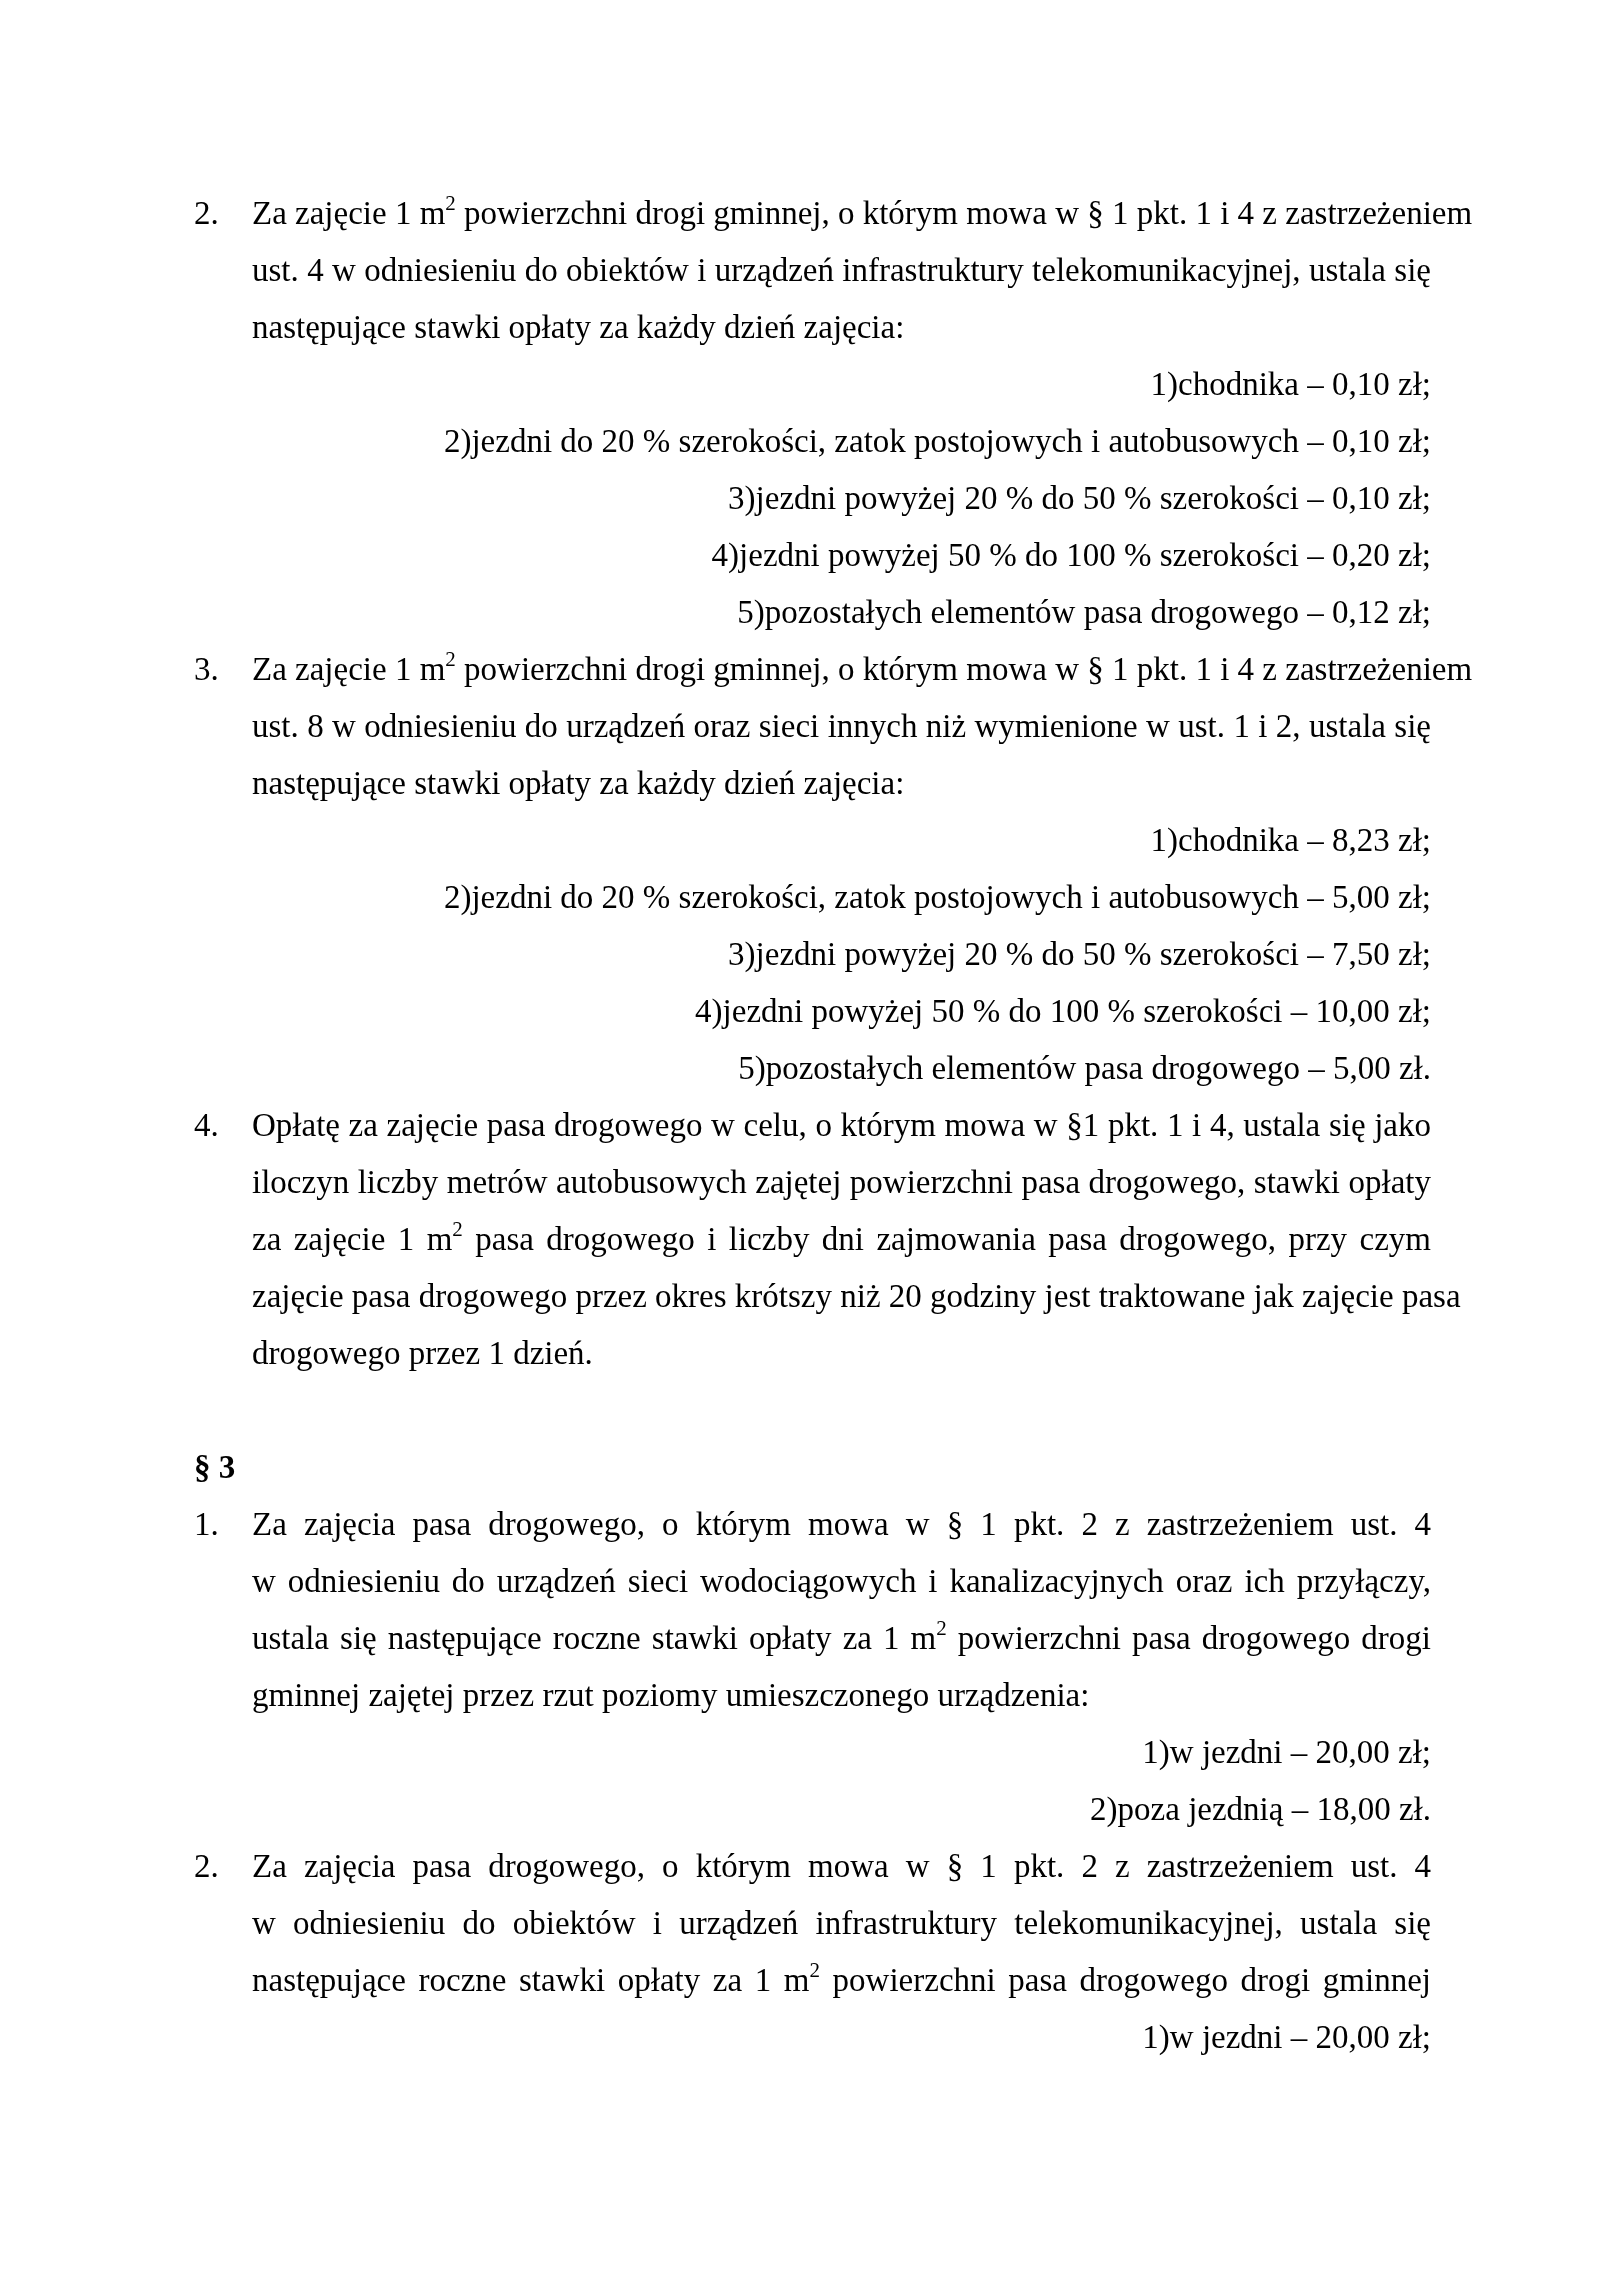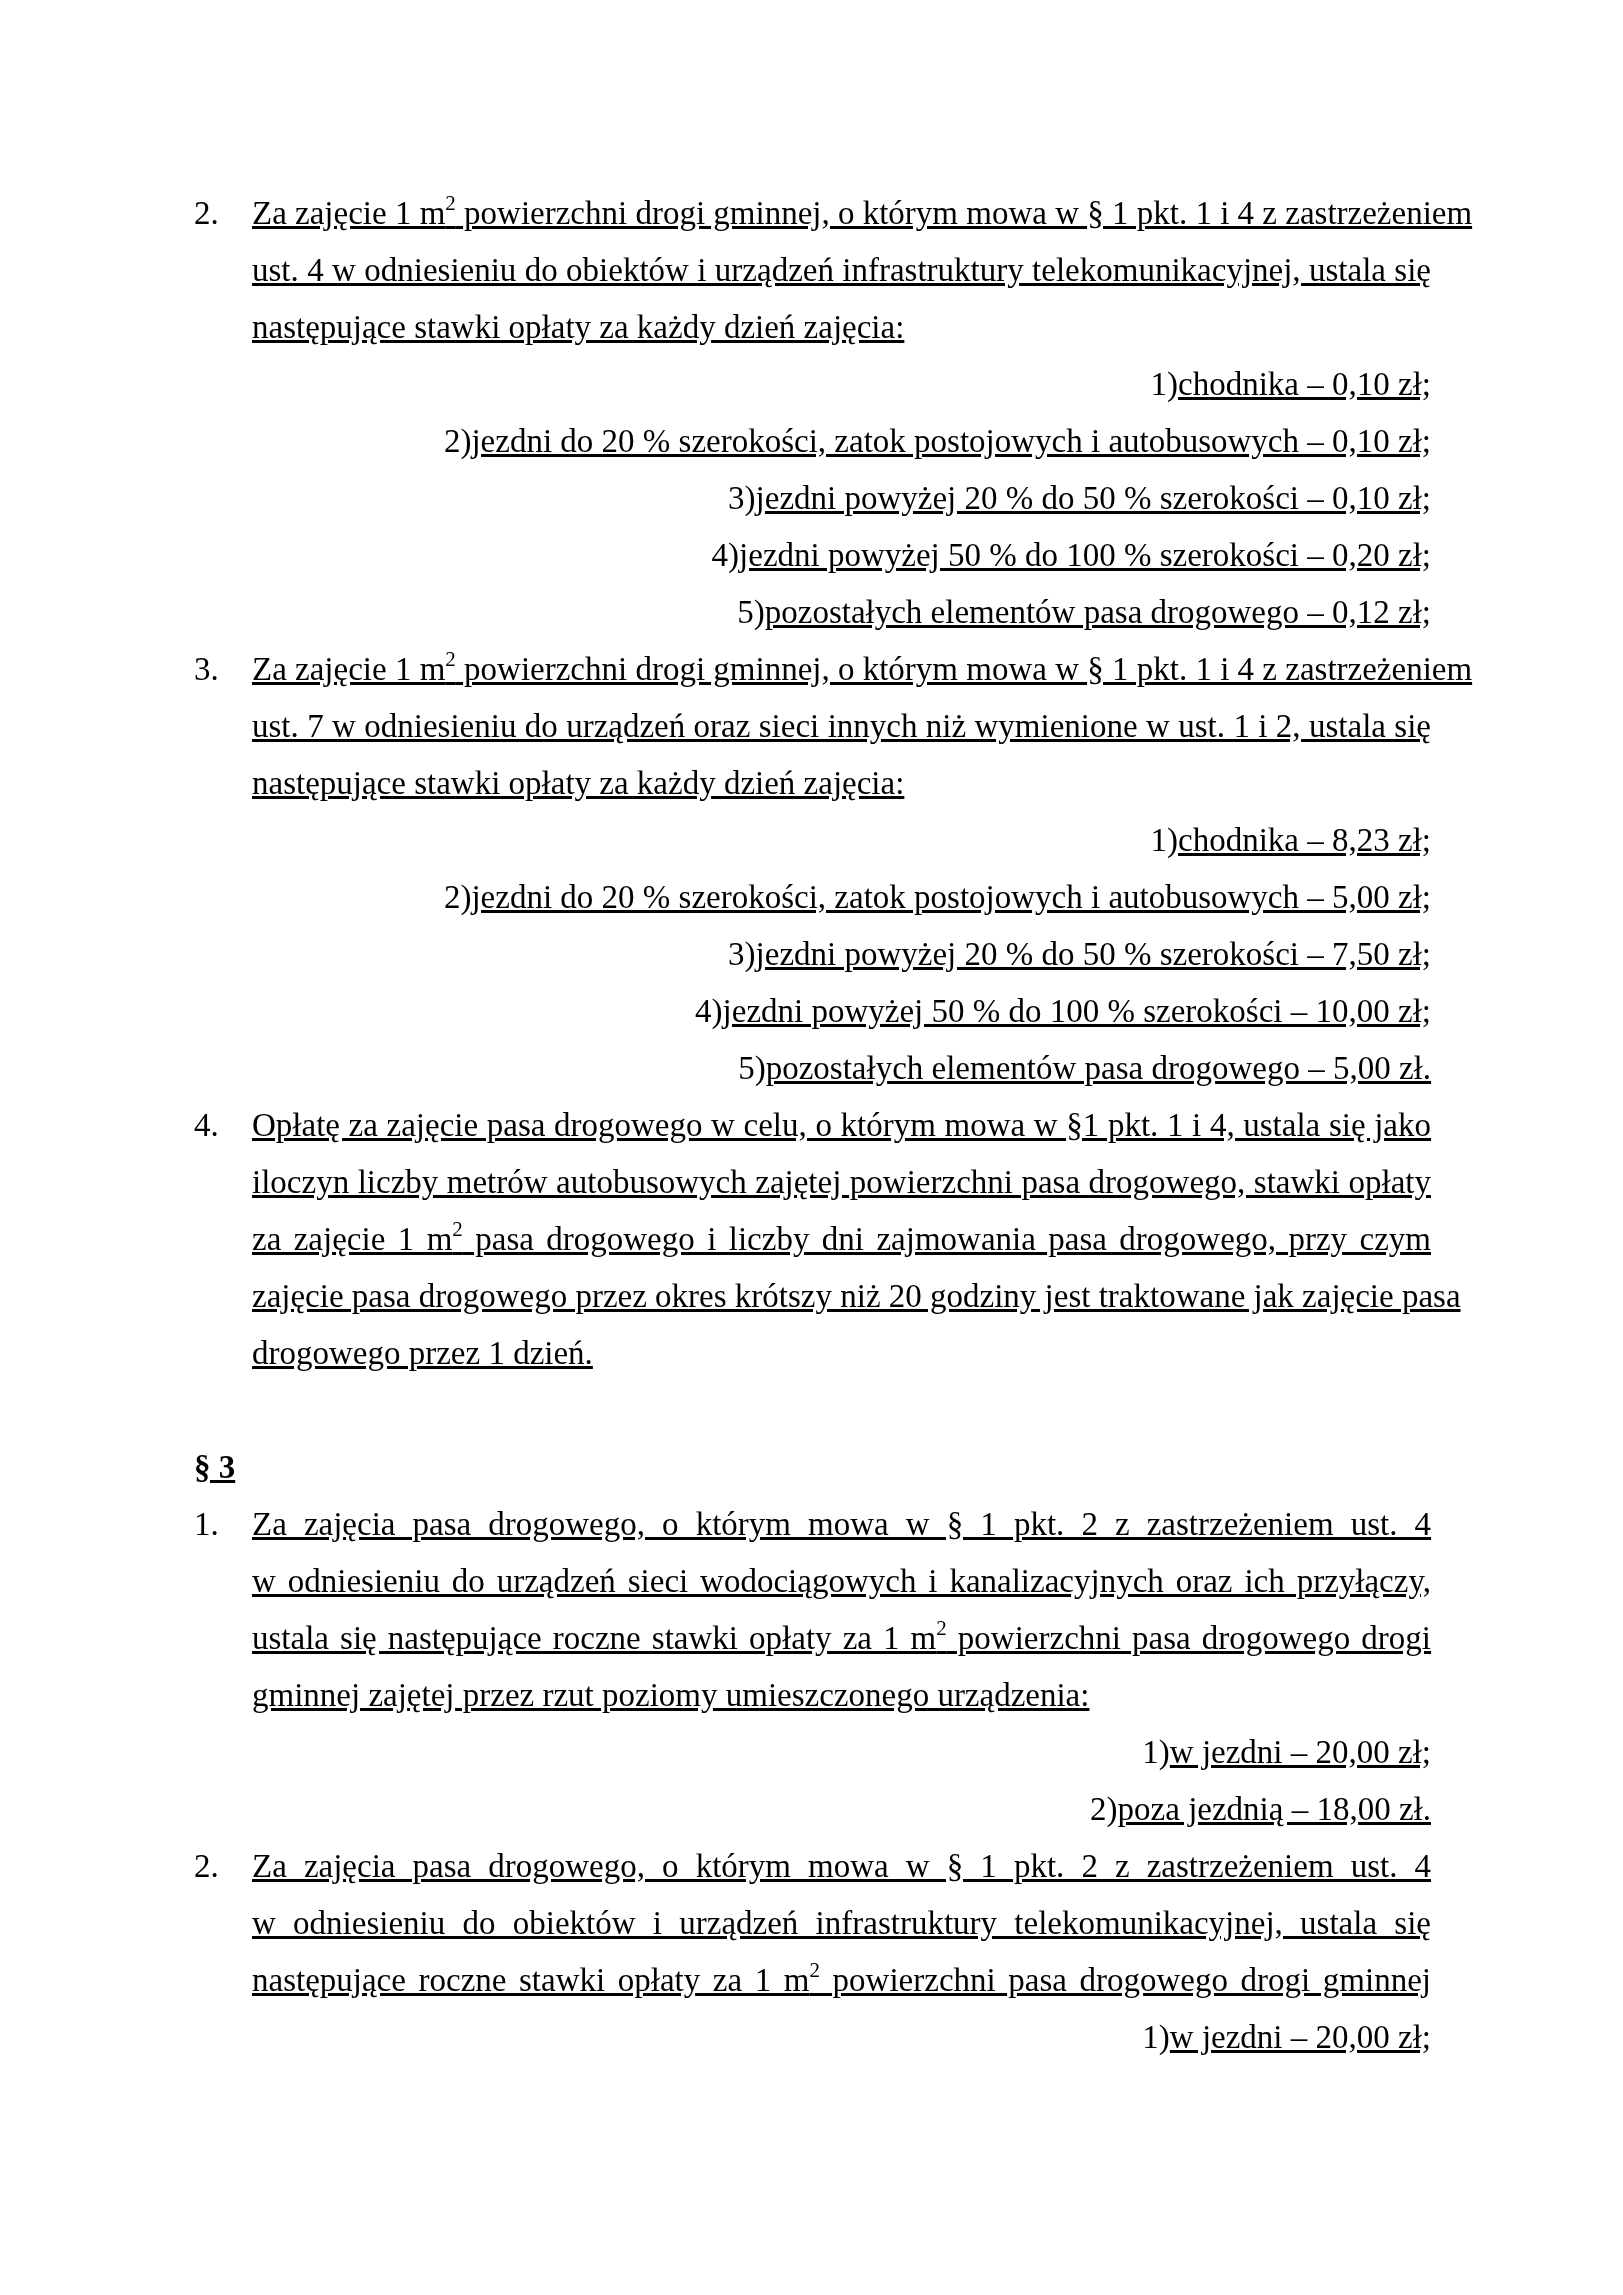--- a/index.html
+++ b/index.html
@@ -19,21 +19,20 @@
       position: absolute;
       left: 194px;
       top: 185px;
       width: 1237px;
     }
     .line {
       font-size: 33px;
       line-height: 57px;
       height: 57px;
       white-space: nowrap;
-      text-decoration: underline;
     }
     .para {
       position: relative;
       padding-left: 58px;
     }
     .para .num {
       position: absolute;
       left: 0;
       top: 0;
       font-size: 33px;
@@ -79,21 +78,21 @@
   </div>
   <div class="line sub-item"><span class="sub-num">1)</span><span>chodnika – 0,10 zł;</span></div>
   <div class="line sub-item"><span class="sub-num">2)</span><span>jezdni do 20 % szerokości, zatok postojowych i autobusowych – 0,10 zł;</span></div>
   <div class="line sub-item"><span class="sub-num">3)</span><span>jezdni powyżej 20 % do 50 % szerokości – 0,10 zł;</span></div>
   <div class="line sub-item"><span class="sub-num">4)</span><span>jezdni powyżej 50 % do 100 % szerokości – 0,20 zł;</span></div>
   <div class="line sub-item"><span class="sub-num">5)</span><span>pozostałych elementów pasa drogowego – 0,12 zł;</span></div>
 
   <div class="para">
     <span class="num">3.</span>
     <div class="line text-line"><span>Za zajęcie 1 m</span><sup>2</sup><span> powierzchni drogi gminnej, o którym mowa w § 1 pkt. 1 i 4 z zastrzeżeniem</span></div>
-    <div class="line text-line">ust. 7 w odniesieniu do urządzeń oraz sieci innych niż wymienione w ust. 1 i 2, ustala się</div>
+    <div class="line text-line">ust. 8 w odniesieniu do urządzeń oraz sieci innych niż wymienione w ust. 1 i 2, ustala się</div>
     <div class="line text-line last">następujące stawki opłaty za każdy dzień zajęcia:</div>
   </div>
   <div class="line sub-item"><span class="sub-num">1)</span><span>chodnika – 8,23 zł;</span></div>
   <div class="line sub-item"><span class="sub-num">2)</span><span>jezdni do 20 % szerokości, zatok postojowych i autobusowych – 5,00 zł;</span></div>
   <div class="line sub-item"><span class="sub-num">3)</span><span>jezdni powyżej 20 % do 50 % szerokości – 7,50 zł;</span></div>
   <div class="line sub-item"><span class="sub-num">4)</span><span>jezdni powyżej 50 % do 100 % szerokości – 10,00 zł;</span></div>
   <div class="line sub-item"><span class="sub-num">5)</span><span>pozostałych elementów pasa drogowego – 5,00 zł.</span></div>
 
   <div class="para">
     <span class="num">4.</span>

